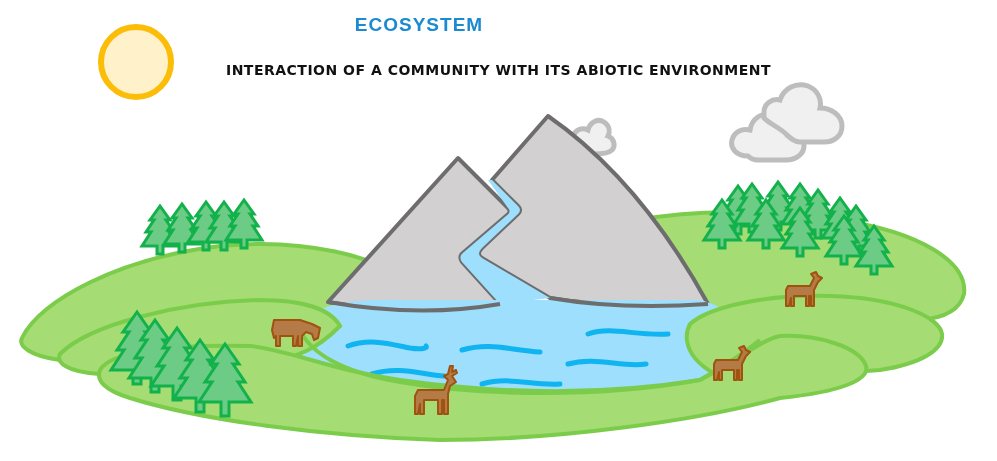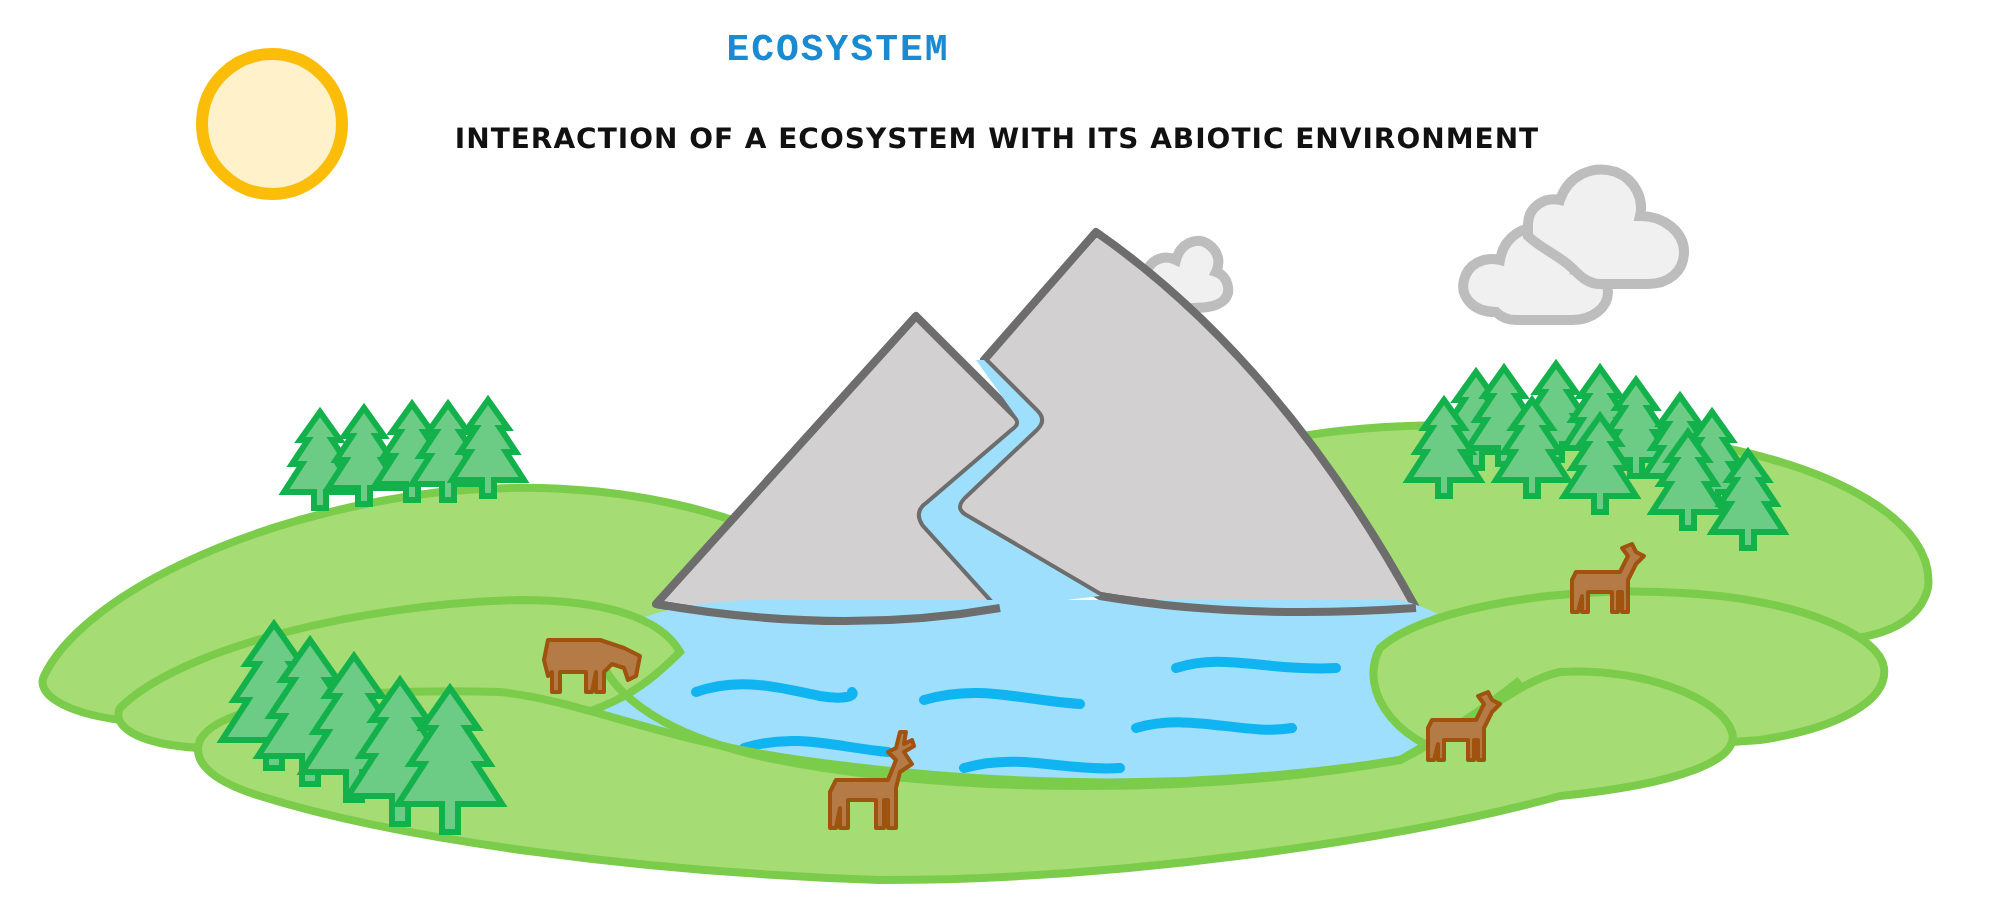--- a/index.html
+++ b/index.html
@@ -1,33 +1,33 @@
 <!DOCTYPE html>
 <html><head>
 <meta charset="utf-8">
 <style>
   html, body { margin: 0; padding: 0; background: #ffffff; }
   body { width: 997px; height: 461px; position: relative; overflow: hidden; font-family: "DejaVu Sans", sans-serif; }
   .title {
     position: absolute; left: 0; width: 838px; top: 14px; text-align: center;
-    font-family: Liberation Mono, monospace; font-weight: bold; font-size: 19px;
+    font-family: Liberation Sans, sans-serif; font-weight: bold; font-size: 19px;
     letter-spacing: 1px; color: #1a8ad1;
   }
   .subtitle {
     position: absolute; left: 0; width: 997px; top: 62px; text-align: center;
     font-family: "DejaVu Sans", sans-serif; font-weight: bold; font-size: 14px;
     letter-spacing: 0.5px; color: #111111;
   }
   svg.scene { position: absolute; left: 0; top: 0; }
 </style>
 </head>
 <body>
 
 <div class="title">ECOSYSTEM</div>
-<div class="subtitle">INTERACTION OF A ECOSYSTEM WITH ITS ABIOTIC ENVIRONMENT</div>
+<div class="subtitle">INTERACTION OF A COMMUNITY WITH ITS ABIOTIC ENVIRONMENT</div>
 
 <svg class="scene" width="997" height="461" viewBox="0 0 997 461">
   <defs>
     <g id="pine">
       <path d="M0,-40 L-10,-26 L-6,-26 L-14,-14 L-9,-14 L-18,0 L-3,0 L-3,8 L3,8 L3,0 L18,0 L9,-14 L14,-14 L6,-26 L10,-26 Z" fill="#6ccc86" stroke="#13b14b" stroke-width="3" stroke-linejoin="miter"></path>
     </g>
     <g id="pine-big">
       <path d="M0,-58 L-14,-38 L-8,-38 L-20,-20 L-13,-20 L-26,0 L-4,0 L-4,14 L4,14 L4,0 L26,0 L13,-20 L20,-20 L8,-38 L14,-38 Z" fill="#6ccc86" stroke="#13b14b" stroke-width="3" stroke-linejoin="miter"></path>
     </g>
     <g id="deer-stand">

